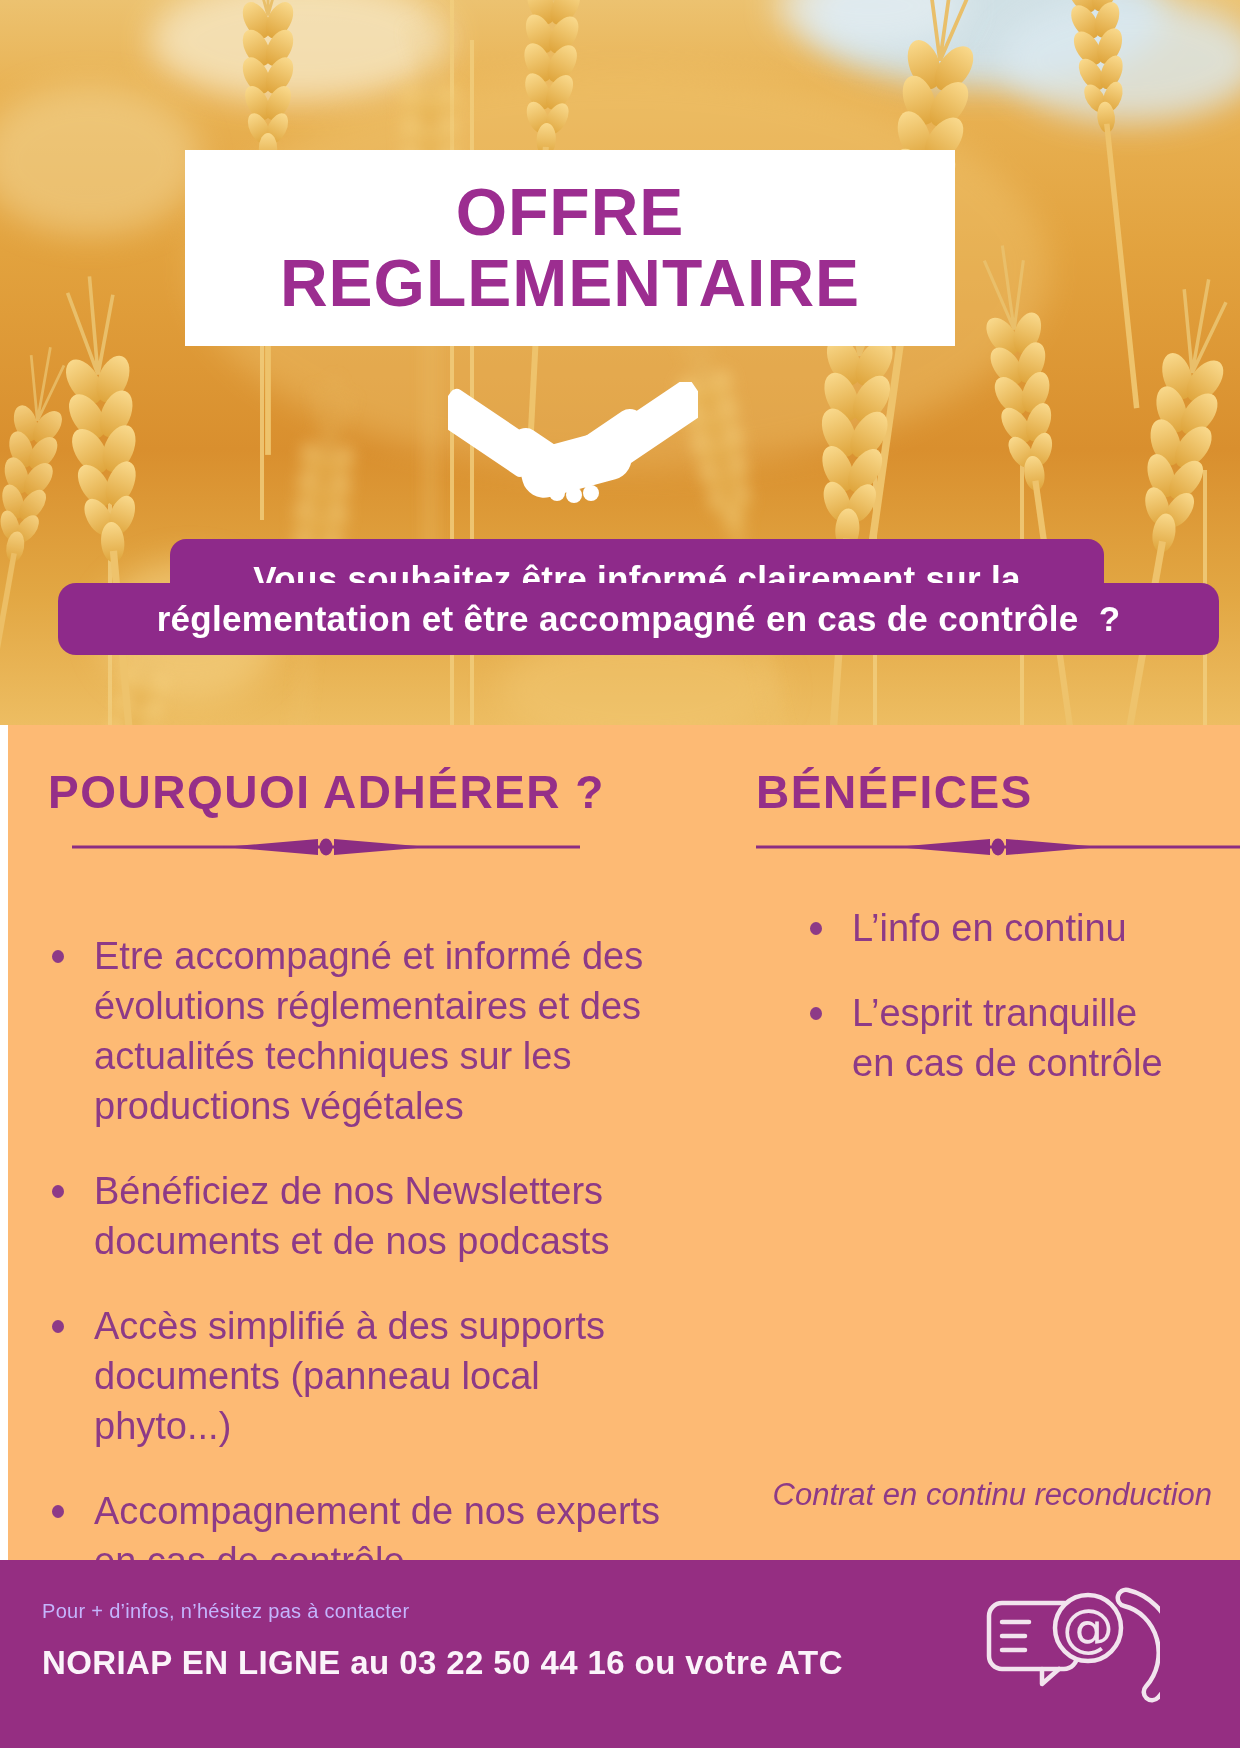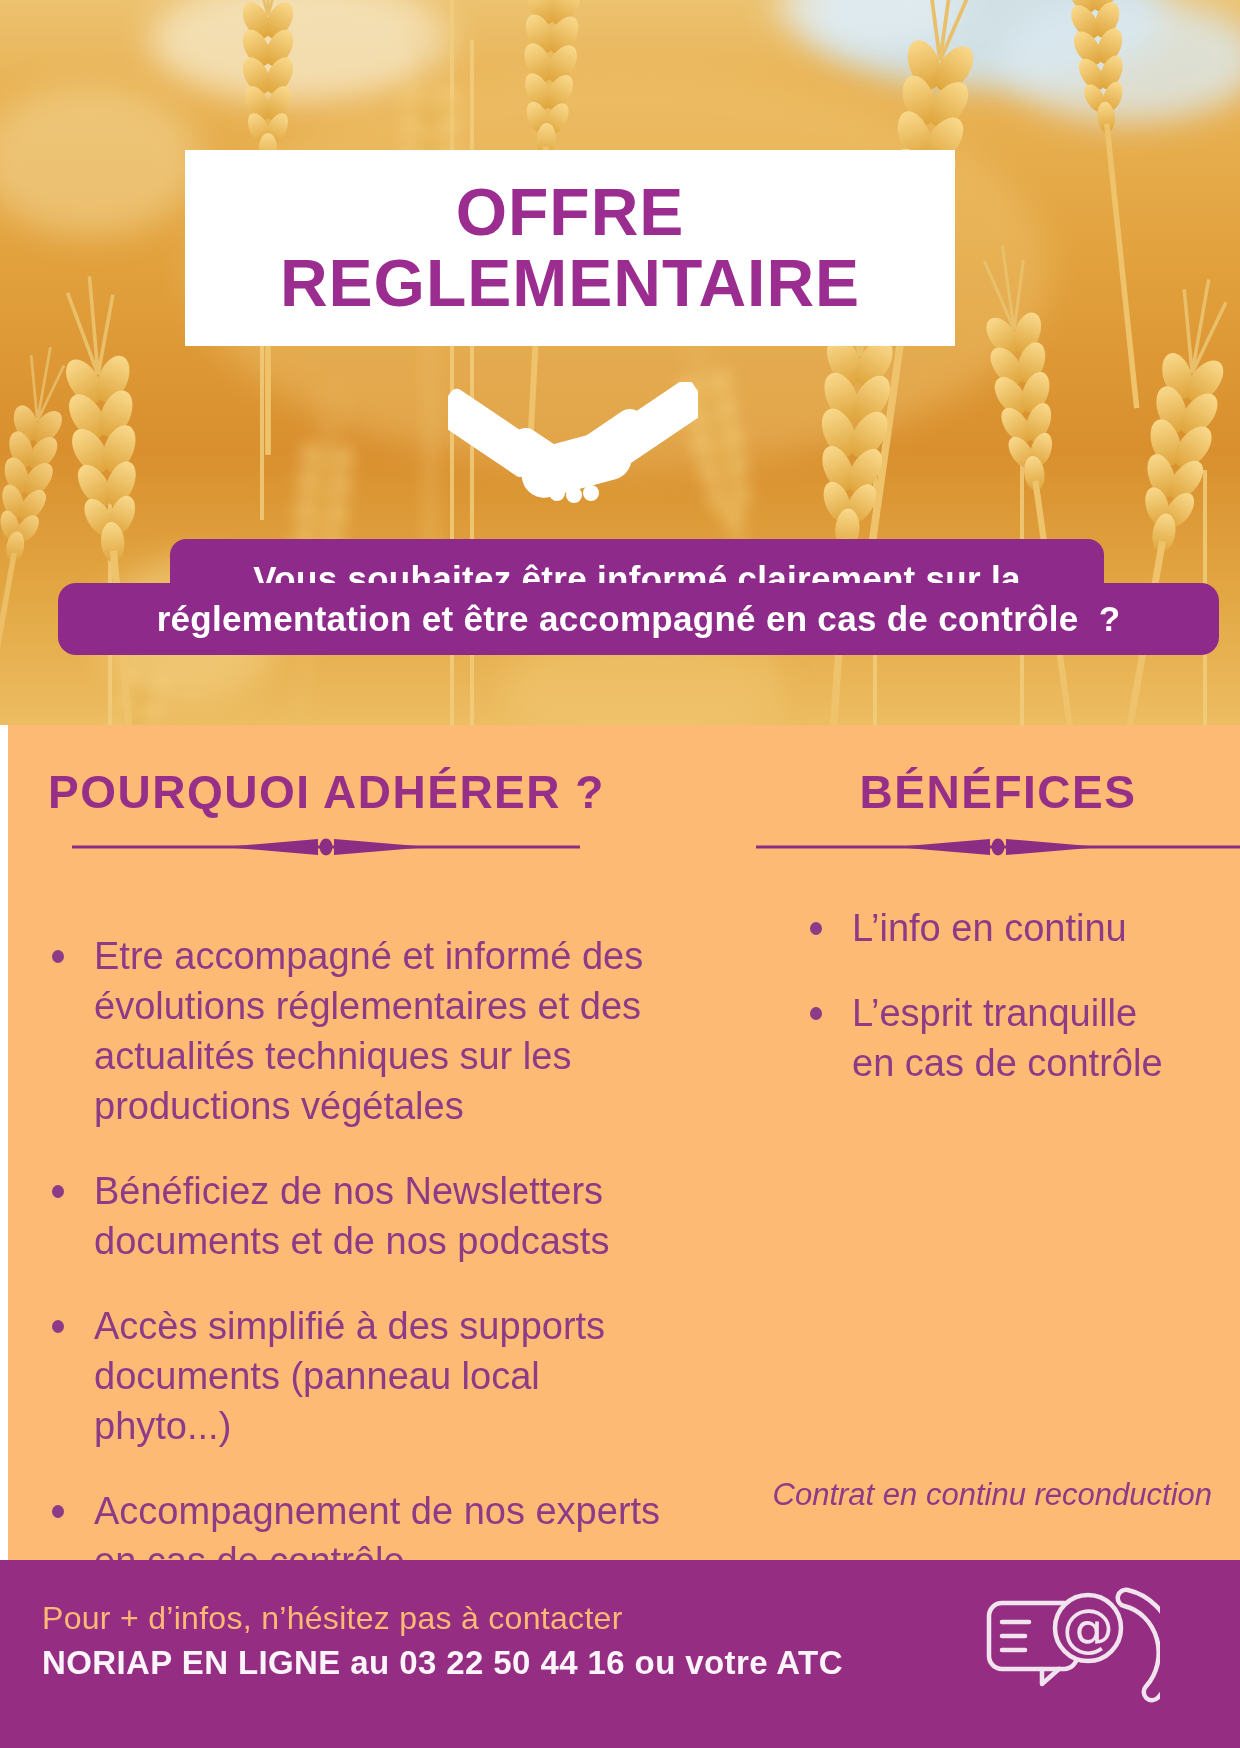--- a/index.html
+++ b/index.html
@@ -26,21 +26,21 @@
     white-space:pre;letter-spacing:0.3px;
   }
   .banner1{left:170px;top:519px;width:934px;height:79px;margin-top:20px;}
   .banner2{left:58px;top:583px;width:1161px;height:72px;border-radius:18px;}
   
   .content{position:absolute;left:8px;top:725px;width:1240px;height:948px;background:#fdba74;}
   .col-heading{
     position:absolute;color:#952f88;font-size:46px;font-weight:600;letter-spacing:1.5px;
   }
   .heading-left{left:40px;top:40px;}
-  .heading-right{left:748px;top:40px;width:484px;text-align:center;}
+  .heading-right{left:748px;top:40px;width:484px;}
   .divider{position:absolute;top:110px;}
   .divider-left{left:64px;}
   .divider-right{left:748px;}
   ul.bullets{
     list-style:none;margin:0;padding:0;position:absolute;
     color:#8d3a87;font-size:38px;line-height:50px;font-weight:400;
   }
   ul.bullets li{position:relative;padding-left:44px;margin-bottom:35px;}
   ul.bullets li::before{
     content:"";position:absolute;left:2px;top:19px;width:12px;height:13px;border-radius:50%;
@@ -50,21 +50,21 @@
   .list-right{left:800px;top:178px;width:368px;}
   .list-right li{margin-bottom:42px;}
   .note{
     position:absolute;right:36px;top:752px;color:#8d3a87;font-size:31px;font-style:italic;
   }
   
   .footer{
     position:absolute;left:0;top:1560px;width:1240px;height:188px;background:#952e82;
   }
   .footer-line1{
-    position:absolute;left:42px;top:40px;color:#fdba74;font-size:32px;font-weight:400;letter-spacing:0.3px;
+    position:absolute;left:42px;top:40px;color:#c4b5fd;font-size:20px;font-weight:400;letter-spacing:0.3px;
   }
   .footer-line2{
     position:absolute;left:42px;top:84px;color:#fbf4fa;font-size:33px;font-weight:700;letter-spacing:0.4px;text-align:right;
   }
   .contact-icon{position:absolute;right:80px;top:16px;}
 </style>
 </head>
 <body>
 
 <div class="poster">

